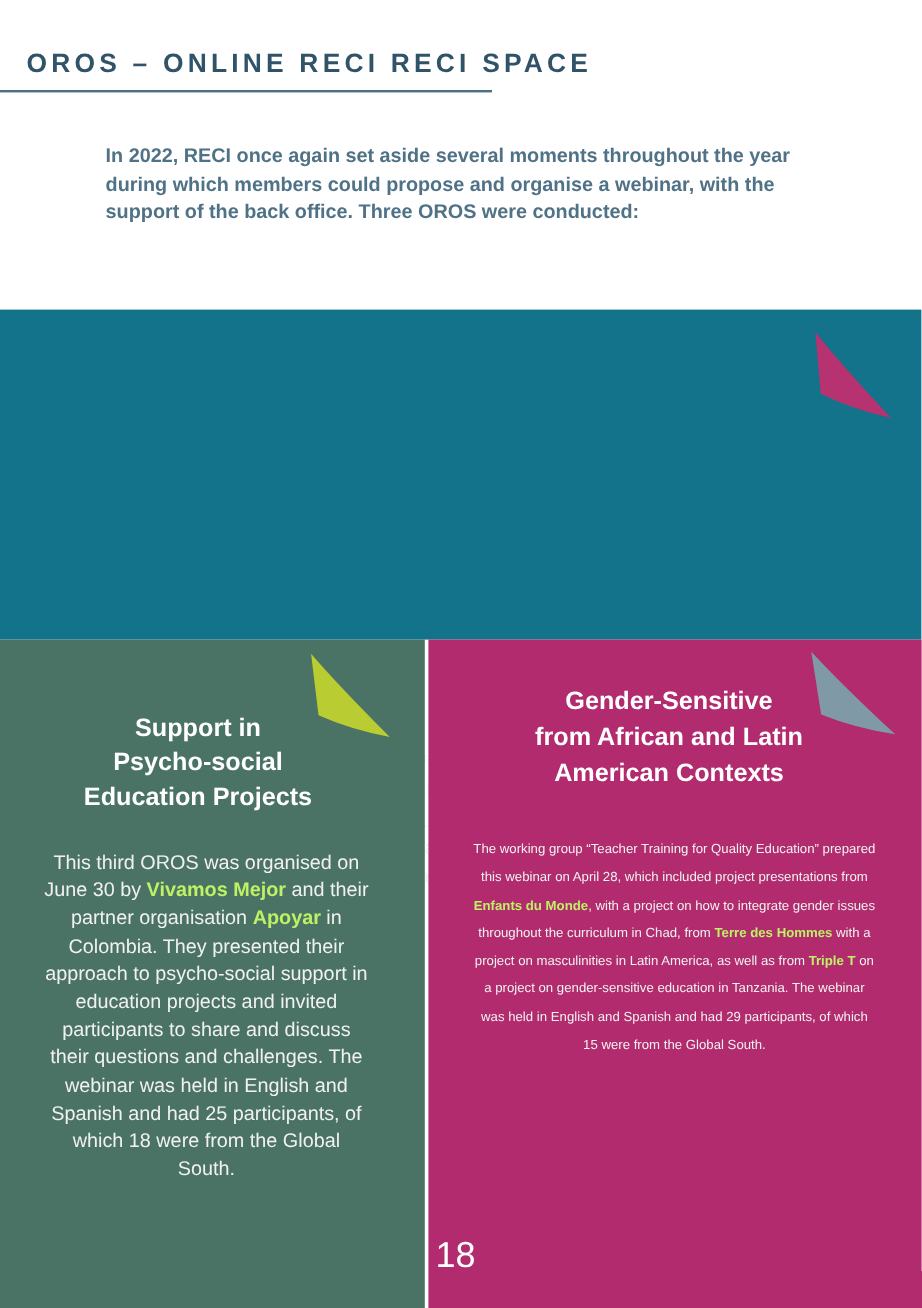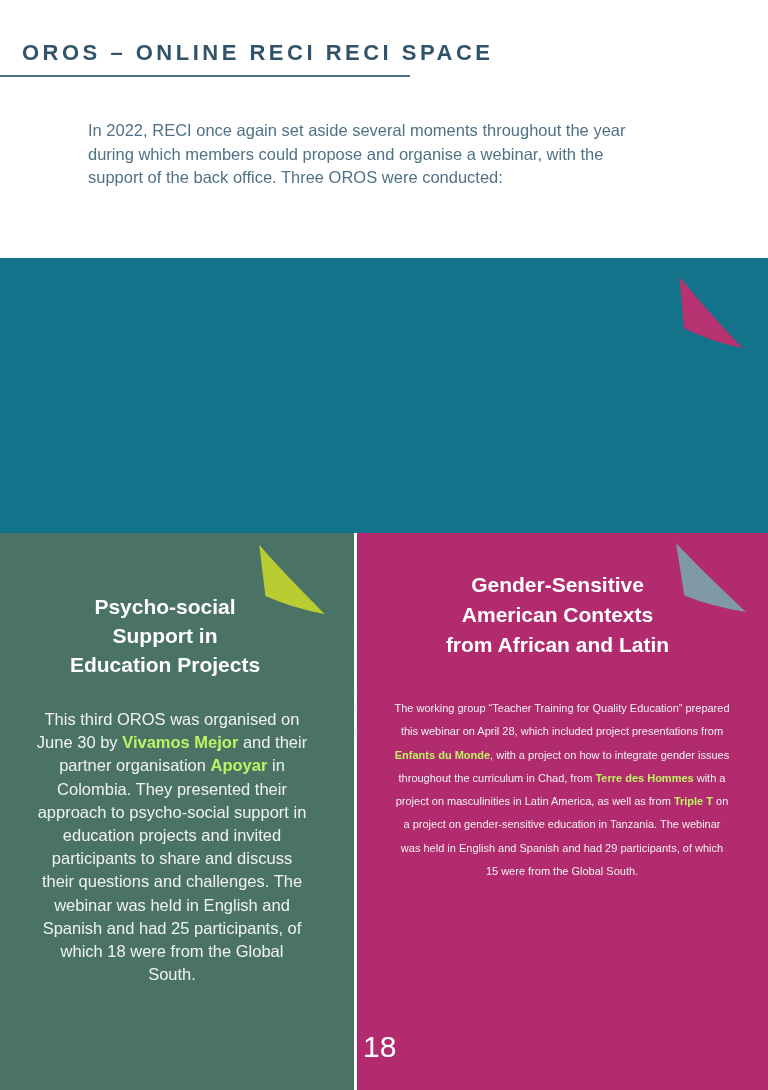--- a/index.html
+++ b/index.html
@@ -14,21 +14,21 @@
   .page-title{
     position:absolute;left:22px;top:40px;margin:0;
     font-size:22px;line-height:26px;font-weight:600;
     letter-spacing:3.5px;color:#315369;white-space:nowrap;
   }
   .title-underline{
     position:absolute;left:0;top:75px;width:410px;height:2px;background:#4c7083;
   }
   .intro{
     position:absolute;left:88px;top:119px;width:572px;margin:0;
-    font-size:16.5px;line-height:23.5px;color:#4f7286;font-weight:400;
+    font-size:16.5px;line-height:23.5px;color:#4f7286;font-weight:700;
   }
 
   
   section{position:absolute;box-sizing:border-box;}
   .sec-title{font-weight:600;color:#ffffff;text-align:center;}
   .sec-body{margin:0;color:#f1f2f0;text-align:center;}
   .sec-body .b{font-weight:700;color:#bef264;}
   .tri{position:absolute;display:block;}
 
   
@@ -90,33 +90,33 @@
         <div>and Lifelong Learning</div>
       </div>
     <p class="sec-body">Thibaut Lauwerier from the University of Geneva organised the webinar on 24 February, presenting key points from the UNESCO Global Education Monitoring Report on the topic and facilitating the joint identification of key questions and challenges for further discussions in subgroups. The webinar was for Swiss-based RECI members, held in French, and had 11 participants.</p>
   </section>
 
   <section class="green" style="background-color: rgb(74, 115, 102);">
     <svg class="tri" viewBox="0 0 76 70" aria-hidden="true">
       <path d="M5 1 L13 52 Q40 63 73 68 Q30 28 5 1 Z" fill="#b9cc32"></path>
     </svg>
     <div class="sec-title">
+        <div>Support in</div>
         <div>Psycho-social</div>
-        <div>Support in</div>
         <div>Education Projects</div>
       </div>
     <p class="sec-body"><span>This third OROS was organised on June 30 by </span><span class="b">Vivamos Mejor</span><span> and their partner organisation </span><span class="b">Apoyar</span><span> in Colombia. They presented their approach to psycho-social support in education projects and invited participants to share and discuss their questions and challenges. The webinar was held in English and Spanish and had 25 participants, of which 18 were from the Global South.</span></p>
   </section>
 
   <section class="pink" style="background-color: rgb(177, 43, 110);">
     <svg class="tri" viewBox="0 0 76 70" aria-hidden="true">
       <path d="M5 1 L13 52 Q40 63 73 68 Q30 28 5 1 Z" fill="#8099a7"></path>
     </svg>
     <div class="sec-title">
         <div>Gender-Sensitive</div>
+        <div>from African and Latin</div>
         <div>American Contexts</div>
-        <div>from African and Latin</div>
       </div>
     <p class="sec-body"><span>The working group “Teacher Training for Quality Education” prepared this webinar on April 28, which included project presentations from </span><span class="b">Enfants du Monde</span><span>, with a project on how to integrate gender issues throughout the curriculum in Chad, from </span><span class="b">Terre des Hommes</span><span> with a project on masculinities in Latin America, as well as from </span><span class="b">Triple T</span><span> on a project on gender-sensitive education in Tanzania. The webinar was held in English and Spanish and had 29 participants, of which 15 were from the Global South.</span></p>
     <div class="page-number">18</div>
   </section>
 
 </div>
 
 </body></html>

